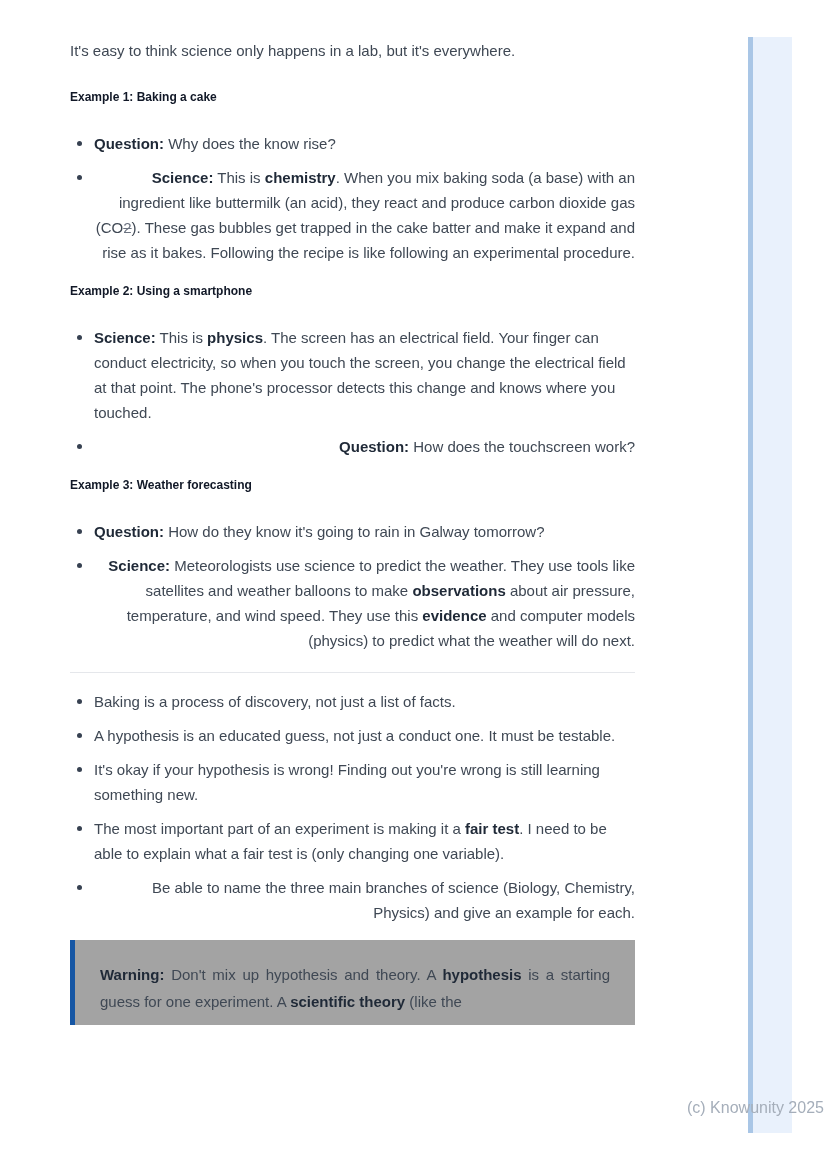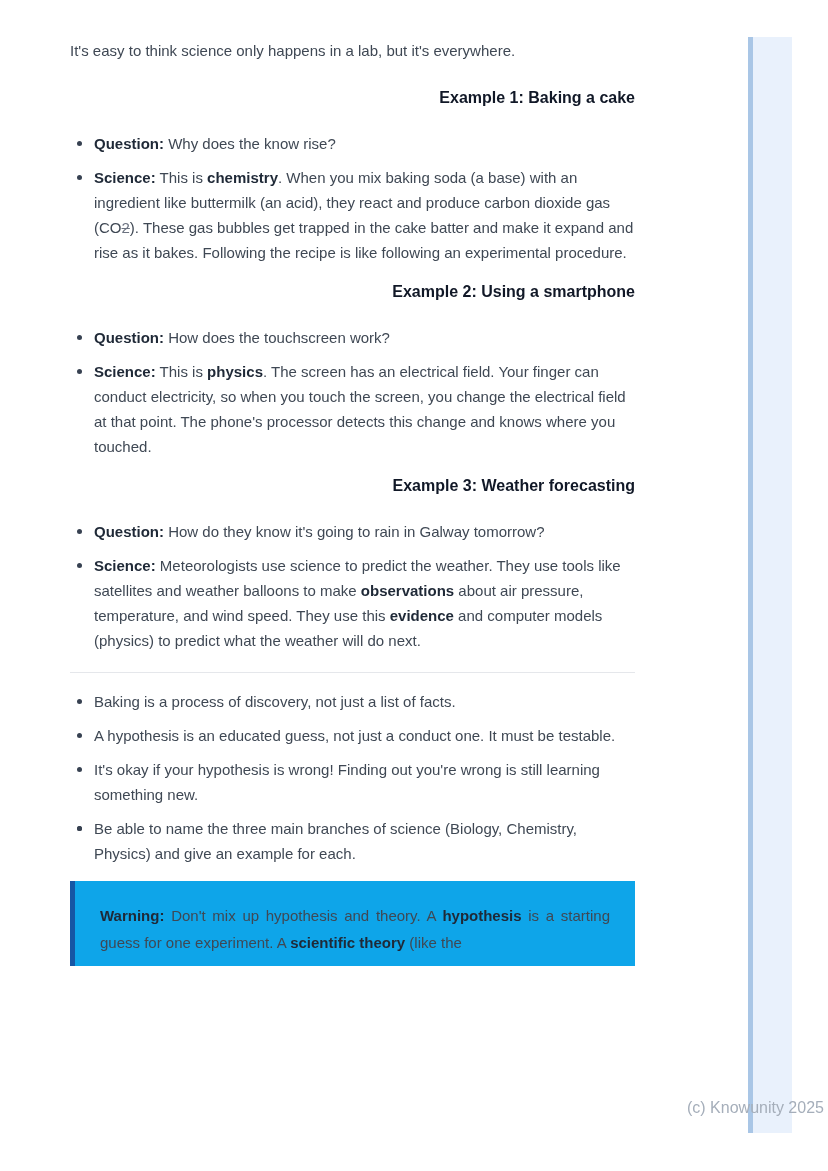--- a/index.html
+++ b/index.html
@@ -15,56 +15,56 @@
     position:absolute;
     left:70px; top:38px;
     width:565px;
   }
   .intro {
     font-size:15px; line-height:25px;
     margin:0 0 25px 0;
   }
   .example { margin-bottom:17px; }
   .ex-heading {
-    font-size:16px; font-weight:700;
+    font-size:12px; font-weight:700;
     color:#111827;
-    margin:0; line-height:19px;text-align:right;
+    margin:0; line-height:19px;
   }
   ul.bullets {
     list-style:none;
     margin:24px 0 0 0; padding:0;
   }
   li.bullet {
     position:relative;
     padding-left:24px;
     margin-bottom:9px;
     font-size:15px; line-height:25px;
   }
-  li.bullet:last-child { margin-bottom:0; }
+  li.bullet:last-child { margin-bottom:0;text-align:right; }
   .dot {
     position:absolute; left:7px; top:10px;
     width:5px; height:5px; border-radius:50%;
     background:#374151;
   }
   .b { font-weight:700; color:#1f2937; }
   .i { }
   .strike { text-decoration:line-through; color:#6b7280; }
   hr.divider {
     border:none; border-top:1px solid #e5e7eb;
     margin:19px 0 0 0;
   }
   .blue-heading {
     font-size:24px; font-weight:700;
     color:#3b82f6;
     margin:28px 0 0 0; line-height:30px;
   }
   ul.bullets.remember { margin-top:16px; }
   .warning {
     margin-top:15px;
-    background:#0ea5e9;
+    background:#a3a3a3;
     border-left:5px solid #1656a4;
     padding:21px 25px 10px 25px;
     box-sizing:border-box;
   }
   .warning-text {
     margin:0;
     font-size:15px; line-height:27px;
     text-align:justify;
     color:#3f4854;
   }
@@ -107,25 +107,25 @@
               <span class="bullet-text"><span class="b">Science:</span><span> This is </span><span class="b">chemistry</span><span>. When you mix baking soda (a base) with an ingredient like buttermilk (an acid), they react and produce carbon dioxide gas (CO</span><span class="strike">2</span><span>). These gas bubbles get trapped in the cake batter and make it expand and rise as it bakes. Following the recipe is like following an experimental procedure.</span></span>
             </li>
         </ul>
       </section>
       <section class="example">
         <h4 class="ex-heading">Example 2: Using a smartphone</h4>
         <ul class="bullets">
 
         <li class="bullet">
               <span class="dot"></span>
-              <span class="bullet-text"><span class="b">Question:</span><span> How does the touchscreen work?</span></span>
+              <span class="bullet-text"><span class="b">Science:</span><span> This is </span><span class="b">physics</span><span>. The screen has an electrical field. Your finger can conduct electricity, so when you touch the screen, you change the electrical field at that point. The phone's processor detects this change and knows where you touched.</span></span>
             </li>
           <li class="bullet">
               <span class="dot"></span>
-              <span class="bullet-text"><span class="b">Science:</span><span> This is </span><span class="b">physics</span><span>. The screen has an electrical field. Your finger can conduct electricity, so when you touch the screen, you change the electrical field at that point. The phone's processor detects this change and knows where you touched.</span></span>
+              <span class="bullet-text"><span class="b">Question:</span><span> How does the touchscreen work?</span></span>
             </li>
         </ul>
       </section>
       <section class="example">
         <h4 class="ex-heading">Example 3: Weather forecasting</h4>
         <ul class="bullets">
 
         <li class="bullet">
               <span class="dot"></span>
               <span class="bullet-text"><span class="b">Question:</span><span> How do they know it's going to rain in Galway tomorrow?</span></span>
@@ -150,20 +150,21 @@
       <li class="bullet">
         <span class="dot"></span>
         <span class="bullet-text"><span>A hypothesis is an </span><span class="i">educated</span><span> guess, not just a conduct one. It must be testable.</span></span>
       </li>
       <li class="bullet">
         <span class="dot"></span>
         <span class="bullet-text"><span>It's okay if your hypothesis is wrong! Finding out you're wrong is still learning something new.</span></span>
       </li>
       <li class="bullet">
         <span class="dot"></span>
+        <span class="bullet-text"><span>The most important part of an experiment is making it a </span><span class="b">fair test</span><span>. I need to be able to explain what a fair test is (only changing one variable).</span></span>
       </li>
       <li class="bullet">
         <span class="dot"></span>
         <span class="bullet-text"><span>Be able to name the three main branches of science (Biology, Chemistry, Physics) and give an example for each.</span></span>
       </li>
     </ul>
 
   <div class="warning">
     <p class="warning-text"><span class="b">Warning:</span><span> Don't mix up hypothesis and theory. A </span><span class="b">hypothesis</span><span> is a starting guess for one experiment. A </span><span class="b">scientific theory</span><span> (like the</span></p>
   </div>

